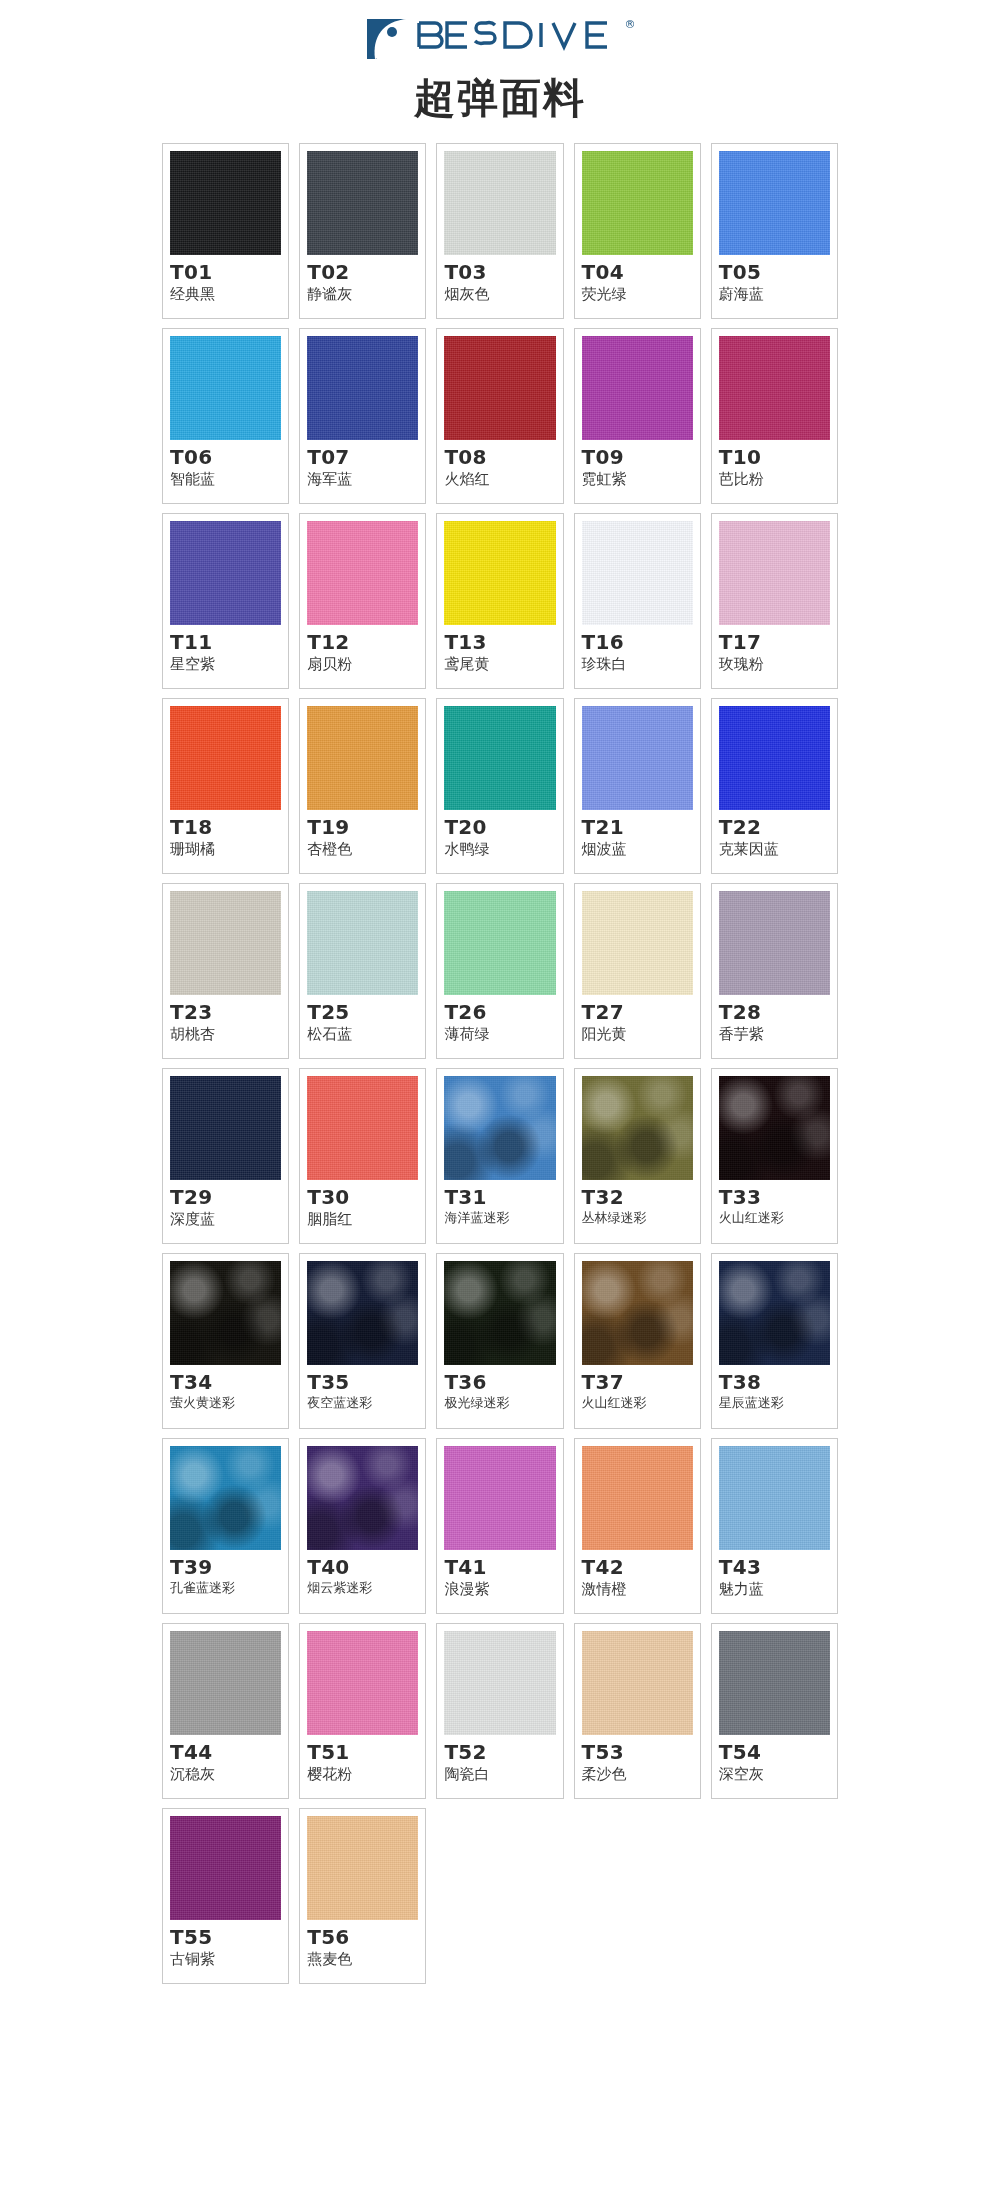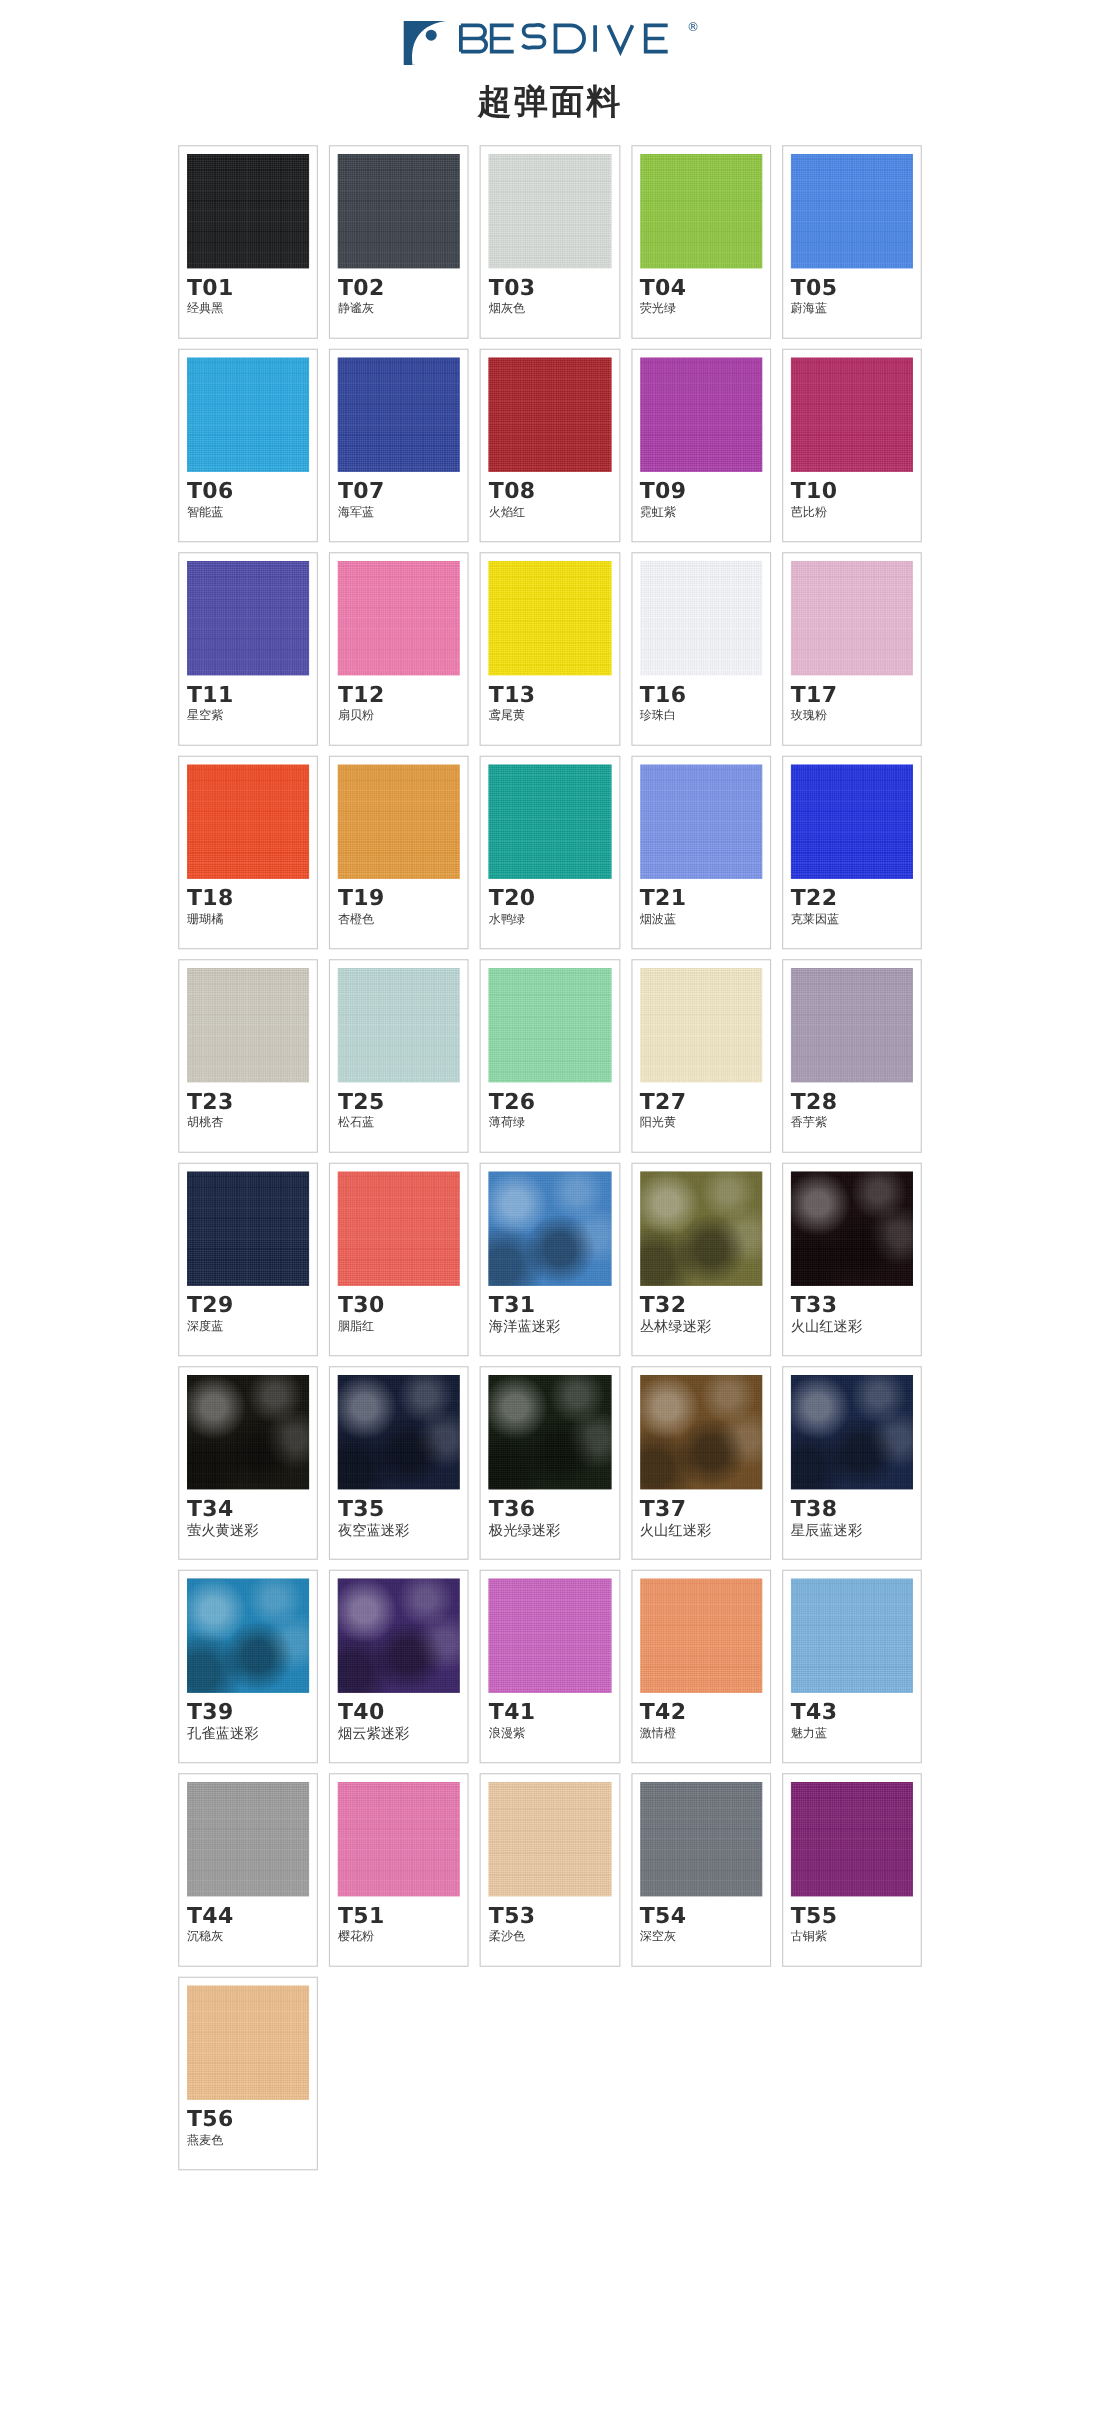--- a/index.html
+++ b/index.html
@@ -48,21 +48,21 @@
   .logo-reg {
     font-size: 11px;
     color: #1d5582;
     align-self: flex-start;
     margin-top: 2px;
     margin-left: 2px;
     font-family: "DejaVu Sans", "Liberation Sans", sans-serif;
   }
 
   .page-title {
-    font-size: 31px;
+    font-size: 41px;
     font-weight: 700;
     color: #2b2b2b;
     letter-spacing: 2px;
     margin-top: 14px;
     line-height: 1.1;
     font-family: "DejaVu Sans", "Liberation Sans", sans-serif;
   }
 
   
   .grid {
@@ -111,21 +111,21 @@
   .swatch-code {
     font-size: 20px;
     font-weight: 700;
     color: #2e2e2e;
     margin-top: 6px;
     line-height: 1.15;
     letter-spacing: 0.3px;
   }
 
   .swatch-name {
-    font-size: 11px;
+    font-size: 15px;
     font-weight: 400;
     color: #3a3a3a;
     margin-top: 1px;
     line-height: 1.2;
     white-space: nowrap;
   }
 
   .swatch-card.camo-card .swatch-name {
     font-size: 13px;
   }
@@ -377,20 +377,25 @@
       <div class="swatch-chip" style="background-color: rgb(156, 156, 156);"></div>
       <div class="swatch-code">T44</div>
       <div class="swatch-name">沉稳灰</div>
     </div>
     <div class="swatch-card">
       <div class="swatch-chip" style="background-color: rgb(232, 120, 176);"></div>
       <div class="swatch-code">T51</div>
       <div class="swatch-name">樱花粉</div>
     </div>
     <div class="swatch-card">
+      <div class="swatch-chip" style="background-color: rgb(223, 225, 224);"></div>
+      <div class="swatch-code">T52</div>
+      <div class="swatch-name">陶瓷白</div>
+    </div>
+    <div class="swatch-card">
       <div class="swatch-chip" style="background-color: rgb(234, 201, 164);"></div>
       <div class="swatch-code">T53</div>
       <div class="swatch-name">柔沙色</div>
     </div>
     <div class="swatch-card">
       <div class="swatch-chip" style="background-color: rgb(108, 114, 122);"></div>
       <div class="swatch-code">T54</div>
       <div class="swatch-name">深空灰</div>
     </div>
     <div class="swatch-card">

